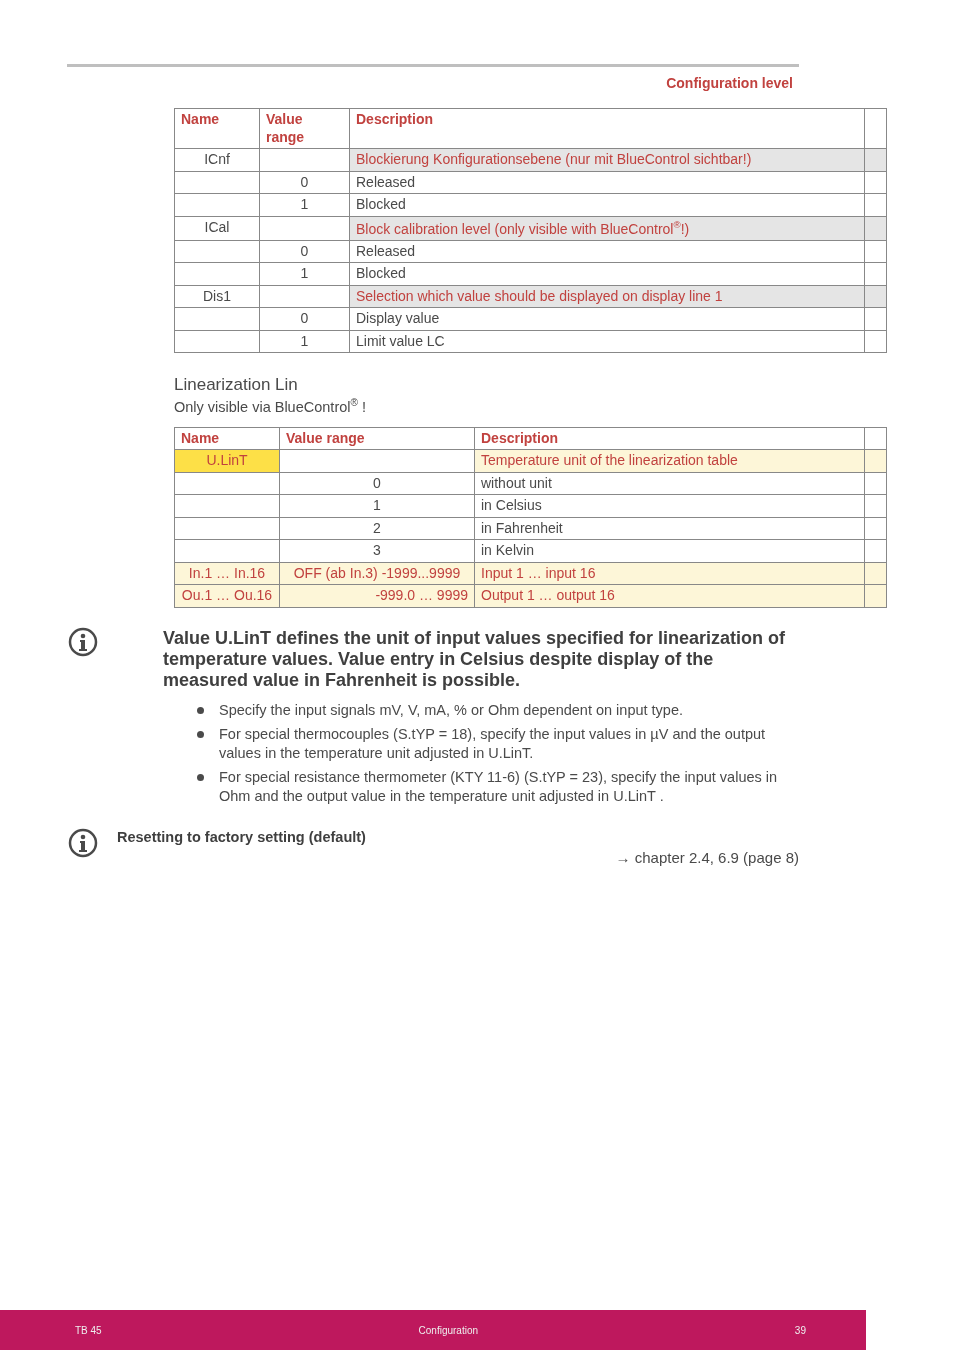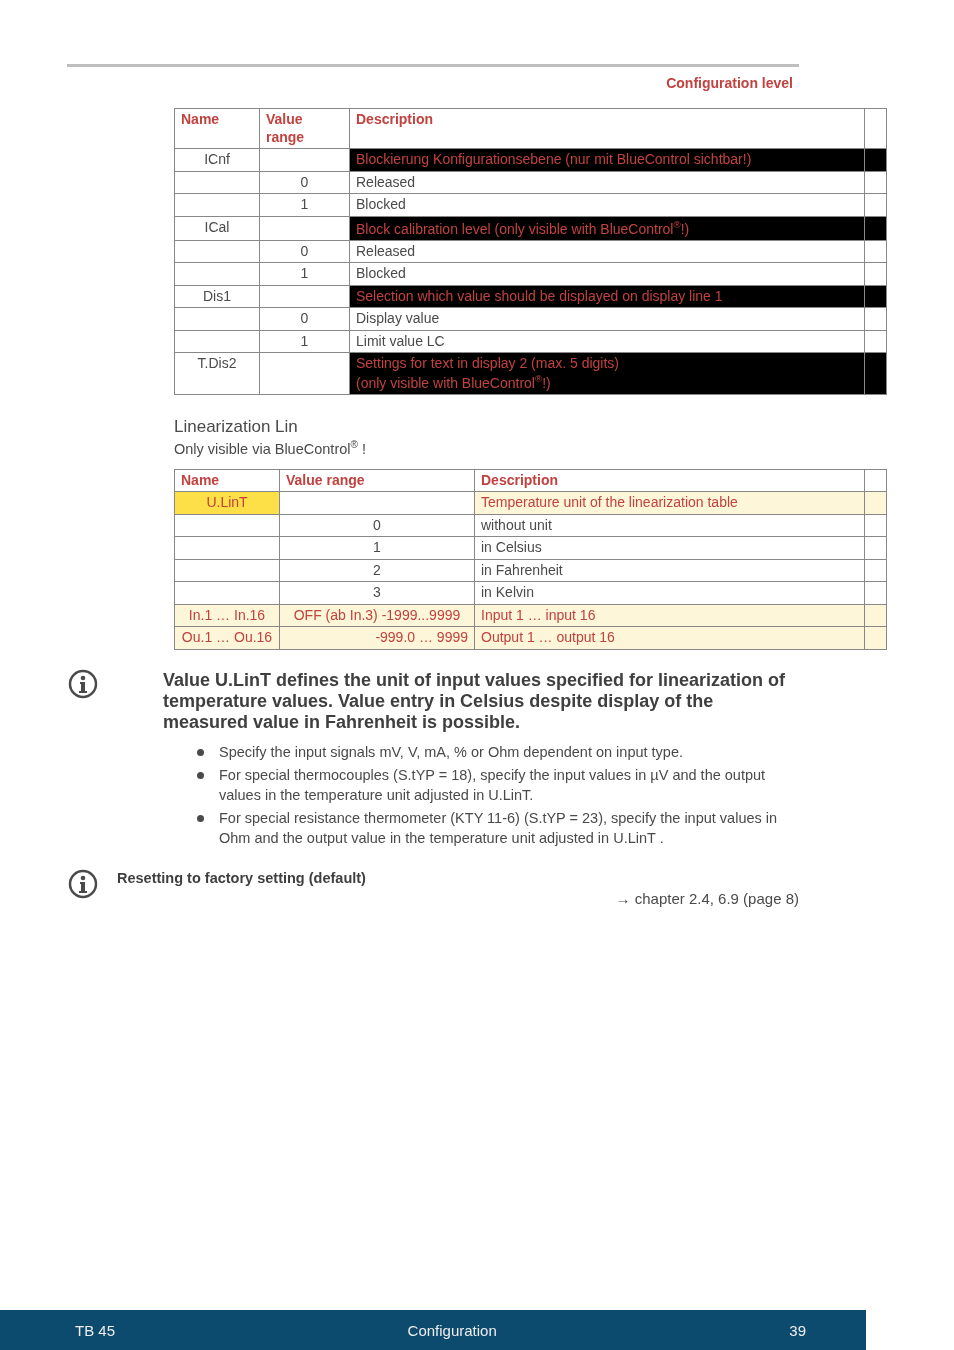--- a/index.html
+++ b/index.html
@@ -57,21 +57,21 @@
     background: #fff;
     color: #c1423f;
     font-weight: bold;
     text-align: left;
   }
   table.param .col-name { width: 85px; text-align: center; }
   table.param .col-vr { width: 90px; text-align: center; }
   table.param .col-desc { }
   table.param .col-end { width: 22px; }
   table.param td.center { text-align: center; }
-  table.param tr.hl td { background: #000000; color: #c1423f; }
+  table.param tr.hl td { background: #e5e5e5; color: #c1423f; }
   table.param tr.hl td.keepwhite { background: #fff; color: #4a4a4a; }
   table.param td.name { color: #c1423f; text-align: center; }
   .section-h {
     margin: 22px 0 2px 107px;
     font-size: 17px;
     font-weight: normal;
     color: #4a4a4a;
   }
   .section-sub {
     margin: 0 0 12px 107px;
@@ -143,23 +143,23 @@
   .reset-ref {
     margin: 4px 0 0 75px;
     font-size: 15px;
     text-align: right;
   }
   .footer {
     position: absolute;
     left: 0; right: 0;
     bottom: 0;
     height: 40px;
-    background: #0c4a6e;
+    background: #be185d;
     color: #eee;
-    font-size: 15px;
+    font-size: 10px;
     display: flex;
     align-items: center;
     justify-content: space-between;
     padding: 0 60px 0 75px;
   }
 </style>
 </head>
 <body>
 
 <div class="page">
@@ -229,26 +229,20 @@
         <td class="center">0</td>
         <td>Display value</td>
         <td></td>
       </tr>
       <tr>
         <td class="name"></td>
         <td class="center">1</td>
         <td>Limit value LC</td>
         <td></td>
       </tr>
-      <tr class="hl">
-        <td class="name keepwhite">T.Dis2</td>
-        <td class="center keepwhite"></td>
-        <td>Settings for text in display 2  (max. 5 digits)<br>(only visible with BlueControl<span class="sup">®</span>!)</td>
-        <td></td>
-      </tr>
     </tbody>
       </table>
 
     <div class="section-h">Linearization Lin</div>
     <div class="section-sub">
       <span>Only visible via BlueControl</span><span class="sup">®</span><span> !</span>
     </div>
 
     <table class="lin">
       <colgroup>

